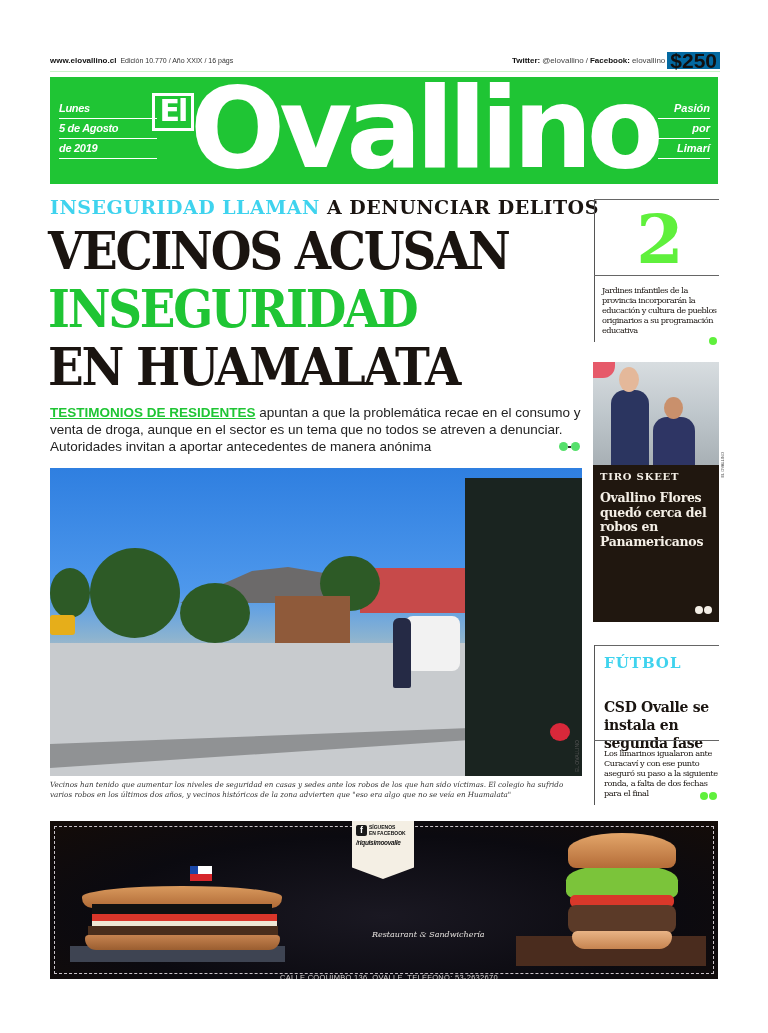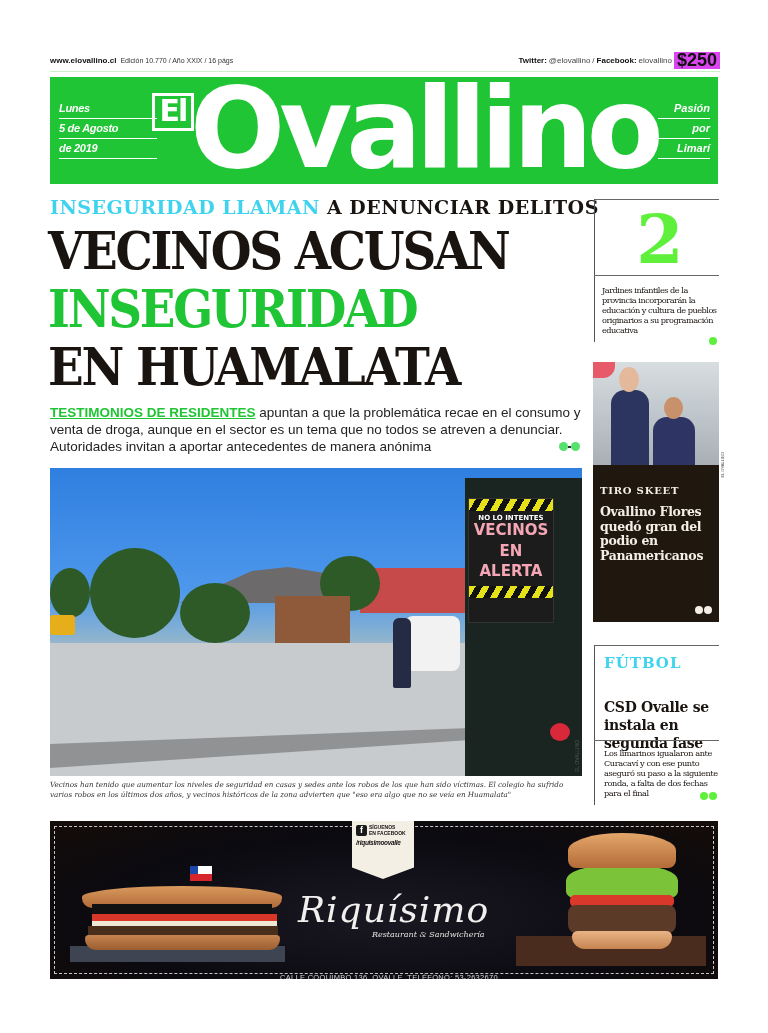--- a/index.html
+++ b/index.html
@@ -5,21 +5,21 @@
   * { box-sizing: border-box; margin: 0; padding: 0; }
   html, body { width: 768px; height: 1033px; background: #ffffff; overflow: hidden; }
   body { position: relative; font-family: "Liberation Sans", sans-serif; color: #1a1410; }
 
   
   .topbar { position: absolute; left: 50px; top: 50px; width: 670px; height: 22px; display: flex; align-items: center; justify-content: space-between; border-bottom: 1px solid #c9f2c9; }
   .topbar .left { font-size: 7px; color: #333; display: flex; align-items: center; gap: 4px; }
   .topbar .site { font-weight: bold; font-size: 8px; color: #111; }
   .topbar .right { display: flex; align-items: center; gap: 2px; font-size: 8px; color: #444; text-align: right; }
   .topbar .right b { color: #111; }
-  .price { background: #d946ef; color: #111; font-weight: bold; font-size: 18px; padding: 0 3px; line-height: 17px; }
+  .price { background: #0369a1; color: #111; font-weight: bold; font-size: 21px; padding: 0 3px; line-height: 17px; }
 
   
   .masthead { position: absolute; left: 50px; top: 77px; width: 668px; height: 107px; background: #1fc534; }
   .date-block { position: absolute; left: 9px; top: 22px; width: 98px; }
   .date-line { color: #fff; font-style: italic; font-weight: bold; font-size: 11px; height: 20px; line-height: 18px; border-bottom: 1.5px solid #fff; letter-spacing: -0.3px; }
   .logo-el { position: absolute; left: 102px; top: 16px; width: 42px; height: 38px; border: 3px solid #fff; color: #fff; font-weight: bold; font-size: 30px; line-height: 30px; text-align: center; font-family: "DejaVu Sans", sans-serif; letter-spacing: -2px; }
   .logo-main { position: absolute; left: 140px; top: -14px; color: #fff; font-family: "DejaVu Sans", sans-serif; font-weight: bold; font-size: 112px; letter-spacing: -6px; line-height: 130px; }
   .motto { position: absolute; right: 8px; top: 22px; width: 52px; text-align: right; }
   .motto-line { color: #fff; font-style: italic; font-weight: bold; font-size: 11px; height: 20px; line-height: 18px; border-bottom: 1.5px solid #fff; }
 
@@ -68,21 +68,21 @@
   .brief1-dot { position: absolute; left: 709px; top: 331px; width: 8px; height: 8px; }
 
   .sports-photo { position: absolute; left: 593px; top: 362px; width: 126px; height: 103px; overflow: hidden; background: linear-gradient(180deg, #d8dde0 0%, #bfc7cc 50%, #a8b0b5 100%); }
   .sports-photo .p1 { position: absolute; left: 18px; top: 28px; width: 38px; height: 80px; background: #2b3560; border-radius: 14px 14px 0 0; }
   .sports-photo .h1 { position: absolute; left: 26px; top: 5px; width: 20px; height: 25px; background: #e4b89a; border-radius: 50%; }
   .sports-photo .p2 { position: absolute; left: 60px; top: 55px; width: 42px; height: 60px; background: #2e3564; border-radius: 14px 14px 0 0; }
   .sports-photo .h2 { position: absolute; left: 71px; top: 35px; width: 19px; height: 22px; background: #c9906c; border-radius: 50%; }
   .sports-photo .bal { position: absolute; left: 0; top: 0; width: 22px; height: 16px; background: #e65a6a; border-radius: 0 0 12px 0; }
   .credit2 { position: absolute; left: 720px; top: 452px; font-size: 4px; color: #555; writing-mode: vertical-rl; transform: rotate(180deg); }
 
-  .dark-box { position: absolute; left: 593px; top: 465px; width: 126px; height: 157px; background: #20170f; padding: 20px 7px; }
+  .dark-box { position: absolute; left: 593px; top: 465px; width: 126px; height: 157px; background: #20170f; padding: 6px 7px; }
   .dark-box .section { color: #f4efe6; font-family: "DejaVu Serif", serif; font-weight: bold; font-size: 10px; letter-spacing: 0.8px; }
   .dark-box .title { color: #f4efe6; font-family: "DejaVu Serif", serif; font-weight: bold; font-size: 12.5px; line-height: 14.5px; margin-top: 9px; letter-spacing: -0.3px; }
   .dark-box .body { color: #e9e2d4; font-family: "DejaVu Serif", serif; font-size: 7.5px; line-height: 9px; letter-spacing: -0.4px; }
   .dark-box .ref { position: absolute; right: 7px; bottom: 8px; display: flex; gap: 1px; }
   .dark-box .ref span { width: 8px; height: 8px; border-radius: 50%; background: #f4efe6; display: inline-block; }
 
   .futbol-section { position: absolute; left: 604px; top: 654px; color: #3fd3ee; font-family: "DejaVu Serif", serif; font-weight: bold; font-size: 15px; letter-spacing: 1px; }
   .futbol-title { position: absolute; left: 604px; top: 674px; width: 118px; font-family: "DejaVu Serif", serif; font-weight: bold; font-size: 14px; line-height: 18px; color: #1a1410; letter-spacing: -0.3px; margin-top: 24px; }
   .futbol-body { position: absolute; left: 604px; top: 748px; width: 118px; font-family: "DejaVu Serif", serif; font-size: 8.2px; line-height: 10px; color: #1a1410; letter-spacing: -0.4px; }
   .futbol-ref { position: absolute; left: 700px; top: 792px; display: flex; gap: 1px; }
@@ -177,28 +177,20 @@
   <div class="tree" style="left:0;top:100px;width:40px;height:50px;"></div>
   <div class="tree" style="left:130px;top:115px;width:70px;height:60px;"></div>
   <div class="tree" style="left:270px;top:88px;width:60px;height:55px;"></div>
   <div class="house" style="left:225px;top:128px;width:75px;height:50px;"></div>
   <div class="car2"></div>
   <div class="road"></div>
   <div class="car"></div>
   <div class="person"></div>
   <div class="shadow"></div>
   <div class="gate"></div>
-  <div class="sign">
-    <div class="stripes"></div>
-    <div class="txt t1">NO LO INTENTES</div>
-    <div class="txt t2">VECINOS</div>
-    <div class="txt t3">EN</div>
-    <div class="txt t2">ALERTA</div>
-    <div class="stripes" style="margin-top:6px;"></div>
-  </div>
   <div class="flower"></div>
 </div>
 <div class="credit">EL OVALLINO</div>
 
 <div class="caption">Vecinos han tenido que aumentar los niveles de seguridad en casas y sedes ante los robos de los que han sido víctimas. El colegio ha sufrido varios robos en los últimos dos años, y vecinos históricos de la zona advierten que "eso era algo que no se veía en Huamalata"</div>
 
 <div class="side-rule-h" style="left:594px;top:199px;width:125px;"></div>
 <div class="side-rule-v" style="left:594px;top:199px;height:143px;"></div>
 <div class="big-num">2</div>
 <div class="side-rule-h" style="left:594px;top:275px;width:125px;"></div>
@@ -208,21 +200,21 @@
 <div class="sports-photo">
   <div class="bal"></div>
   <div class="p1"></div>
   <div class="h1"></div>
   <div class="p2"></div>
   <div class="h2"></div>
 </div>
 <div class="credit2">EL OVALLINO</div>
 <div class="dark-box">
   <div class="section">TIRO SKEET</div>
-  <div class="title">Ovallino Flores quedó gran del podio en Panamericanos</div>
+  <div class="title">Ovallino Flores quedó cerca del robos en Panamericanos</div>
   <div class="ref">
     <span></span>
     <span></span>
   </div>
 </div>
 
 <div class="side-rule-h" style="left:594px;top:645px;width:125px;"></div>
 <div class="side-rule-v" style="left:594px;top:645px;height:160px;"></div>
 <div class="futbol-section">FÚTBOL</div>
 <div class="futbol-title">CSD Ovalle se instala en segunda fase</div>
@@ -248,21 +240,20 @@
   <div class="sandwich">
     <div class="board"></div>
     <div class="bun-top"></div>
     <div class="flag"></div>
     <div class="olives"></div>
     <div class="tomato"></div>
     <div class="cheese"></div>
     <div class="meat"></div>
     <div class="bun-bot"></div>
   </div>
-  <div class="brand">Riquísimo</div>
   <div class="brand-sub">Restaurant &amp; Sandwichería</div>
   <div class="address">CALLE COQUIMBO 136, OVALLE.  TELÉFONO: 53-2632670</div>
   <div class="board2"></div>
   <div class="burger">
     <div class="lettuce"></div>
     <div class="top"></div>
     <div class="tomato"></div>
     <div class="meat"></div>
     <div class="bot"></div>
   </div>

